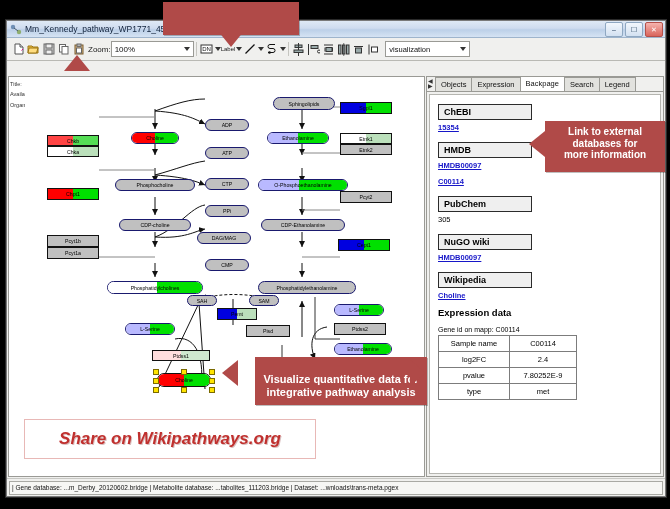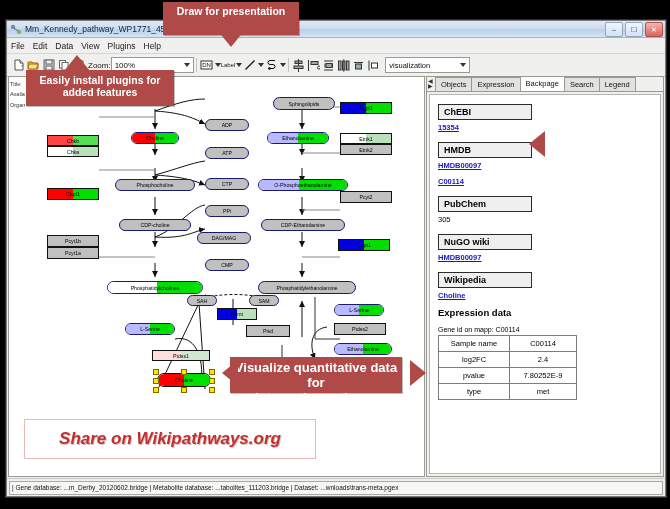--- a/index.html
+++ b/index.html
@@ -132,28 +132,20 @@
         </svg>
       </span>
       <span class="title-txt">Mm_Kennedy_pathway_WP1771_45176.gpml</span>
       <span class="win-btns">
         <span class="wb">–</span>
         <span class="wb">☐</span>
         <span class="wb close">✕</span>
       </span>
     </div>
 
-    <div class="menubar">
-      <span>File</span>
-      <span>Edit</span>
-      <span>Data</span>
-      <span>View</span>
-      <span>Plugins</span>
-      <span>Help</span>
-    </div>
 
     <div class="toolbar">
       <span class="tbtn">
         <svg width="12" height="12" viewBox="0 0 12 12">
             <path d="M2 1h5l3 3v7H2z" fill="#fff" stroke="#555"></path>
             <path d="M7 1v3h3" fill="#dfdfdf" stroke="#555"></path>
             <path d="M8.5 7.5l1.5-1.5" stroke="#d08" stroke-width="1"></path>
           </svg>
       </span>
       <span class="tbtn">
@@ -567,33 +559,33 @@
         </div>
       </div>
     </div>
 
     <div class="statusbar">
       <span class="statusfield">| Gene database: ...m_Derby_20120602.bridge | Metabolite database: ...tabolites_111203.bridge | Dataset: ...wnloads\trans-meta.pgex</span>
     </div>
   </div>
 
   <div class="callout" style="left:163px;top:2px;width:136px;height:30px;font-size:10.5px;padding-top:3px;">
-    <div>Draw for presentation</div>
   </div>
   <span class="cl-arrow-d" style="left:218px;top:31px;"></span>
 
-  <div class="callout" style="left:26px;top:70px;width:148px;height:32px;font-size:10.5px;padding-top:4px;">
-    <div>Easily install plugins for</div>
-    <div>added features</div>
+  <span class="cl-arrow-u" style="left:64px;top:55px;"></span>
+
+  <div class="callout" style="left:545px;top:121px;width:120px;height:46px;font-size:10px;padding-top:5px;">
+    <div>Link  to external</div>
+    <div>databases  for</div>
+    <div>more information</div>
   </div>
-  <span class="cl-arrow-u" style="left:64px;top:55px;"></span>
-
   <span class="cl-arrow-l" style="left:529px;top:131px;"></span>
 
-  <div class="callout" style="left:230px;top:357px;width:172px;height:32px;font-size:13px;padding-top:4px;">
+  <div class="callout" style="left:255px;top:357px;width:172px;height:32px;font-size:11px;padding-top:16px;">
     <div>Visualize quantitative data  for</div>
     <div>integrative pathway analysis</div>
   </div>
   <span class="cl-arrow-l" style="left:222px;top:360px;"></span>
   <span class="cl-arrow-r" style="left:410px;top:360px;"></span>
 
   <div class="sharebox" style="left:24px;top:419px;width:290px;height:38px;">
     <span>Share on Wikipathways.org</span>
   </div>
 

